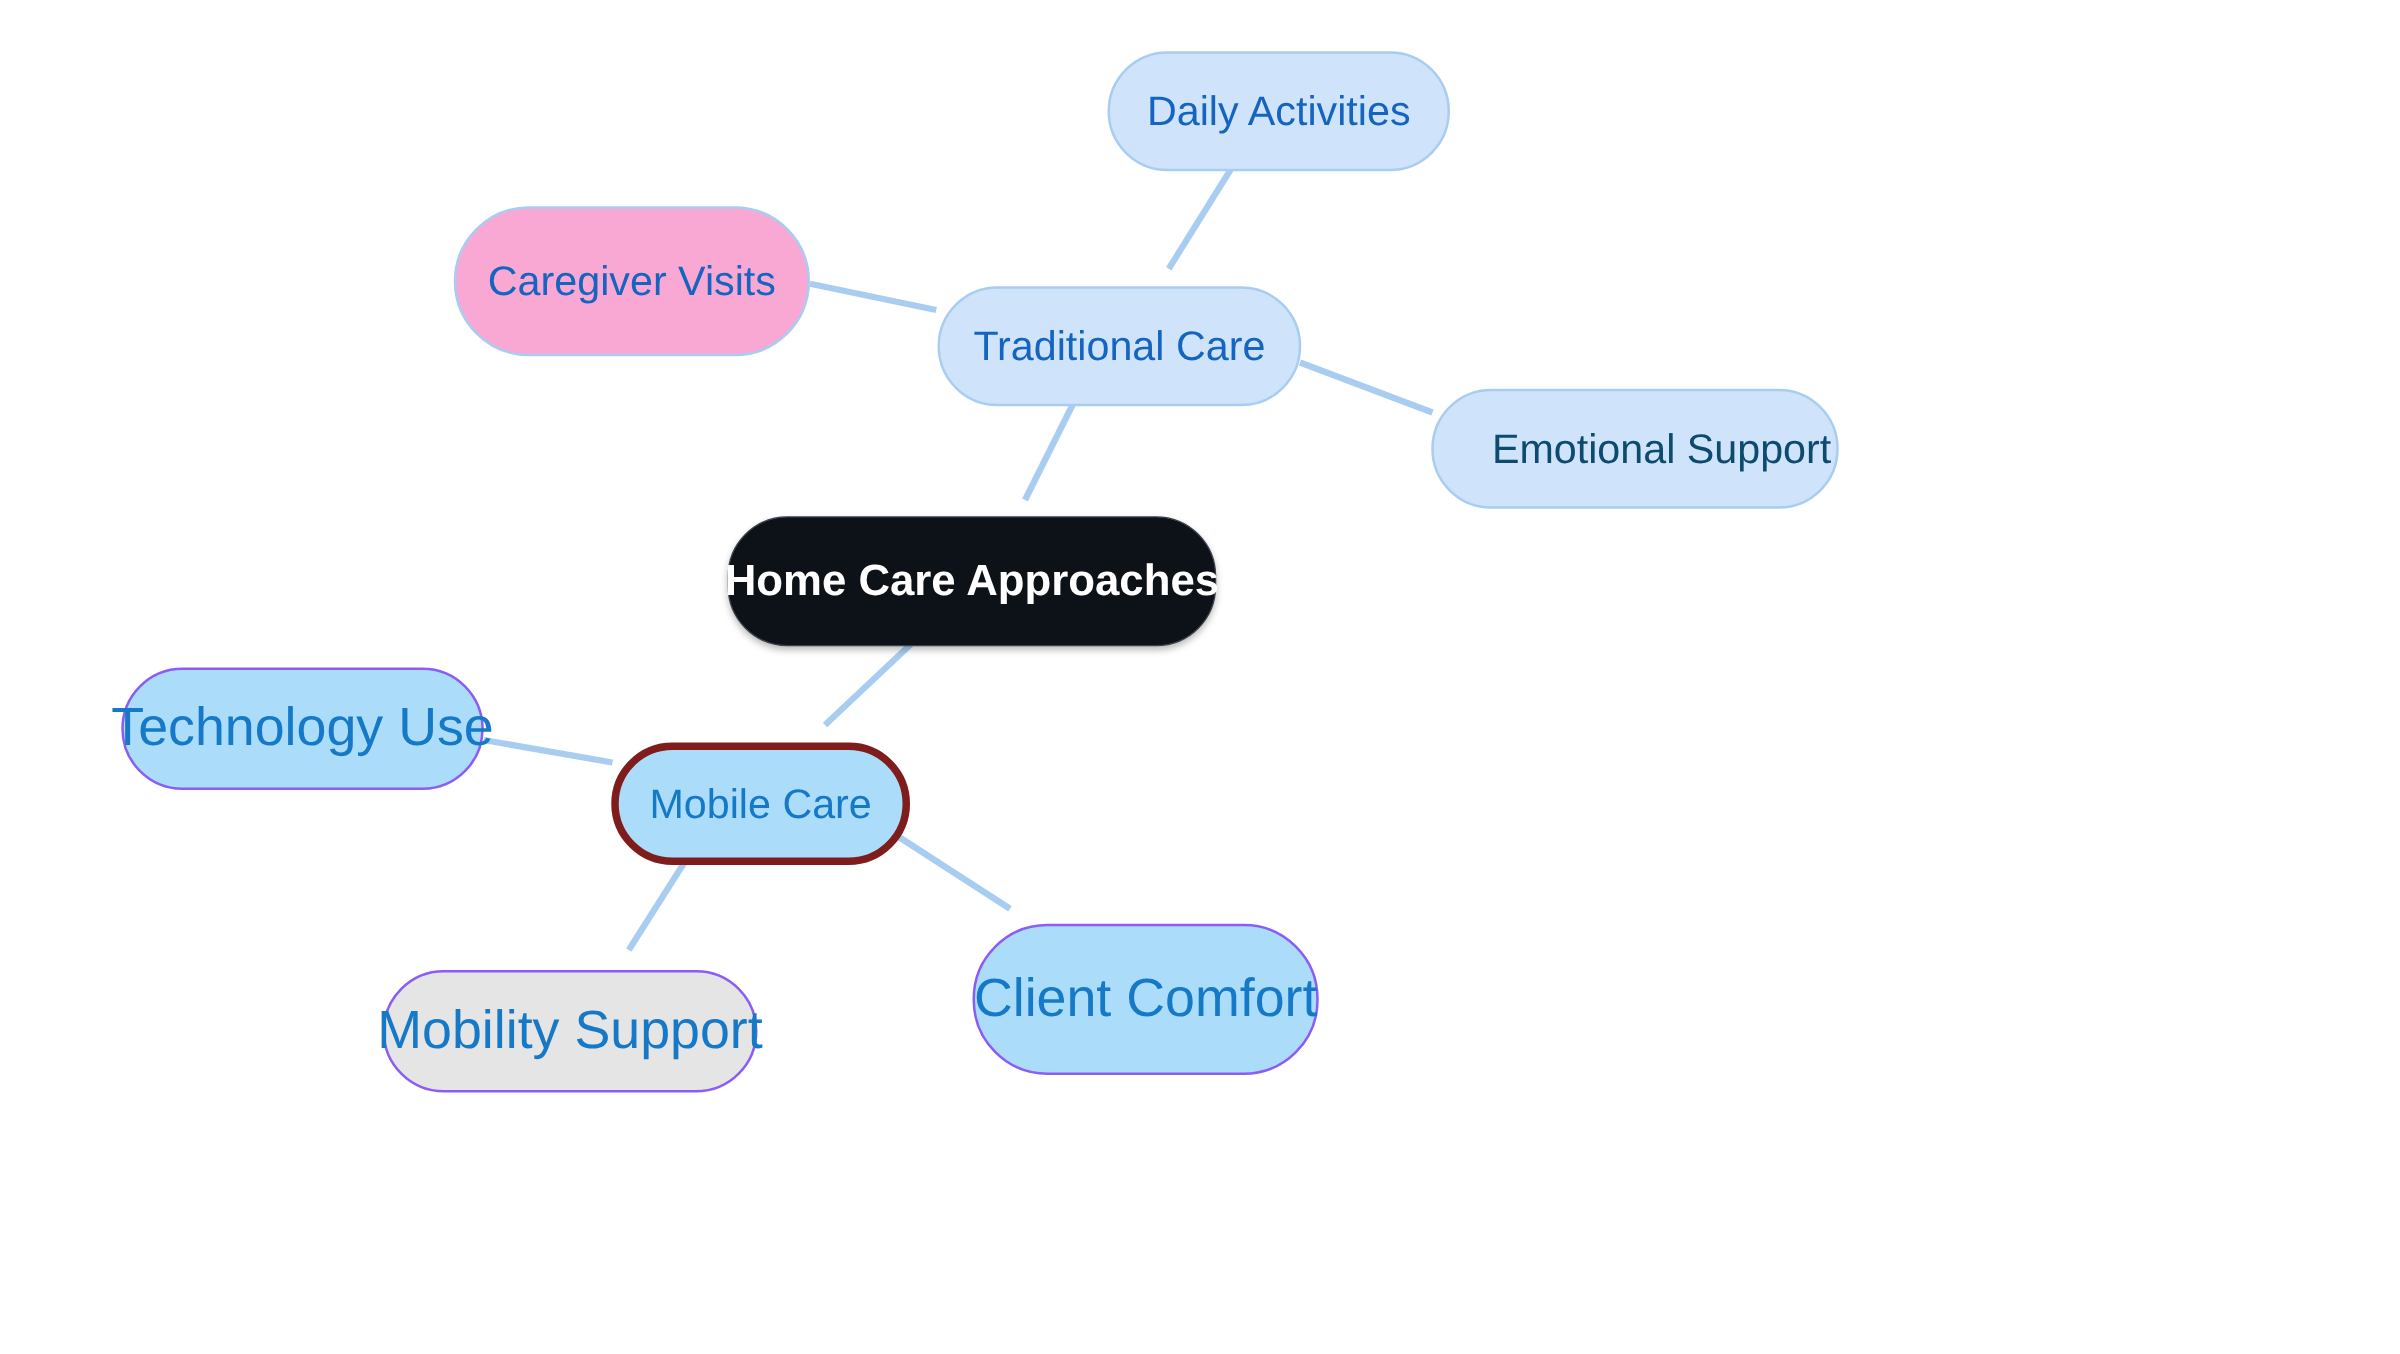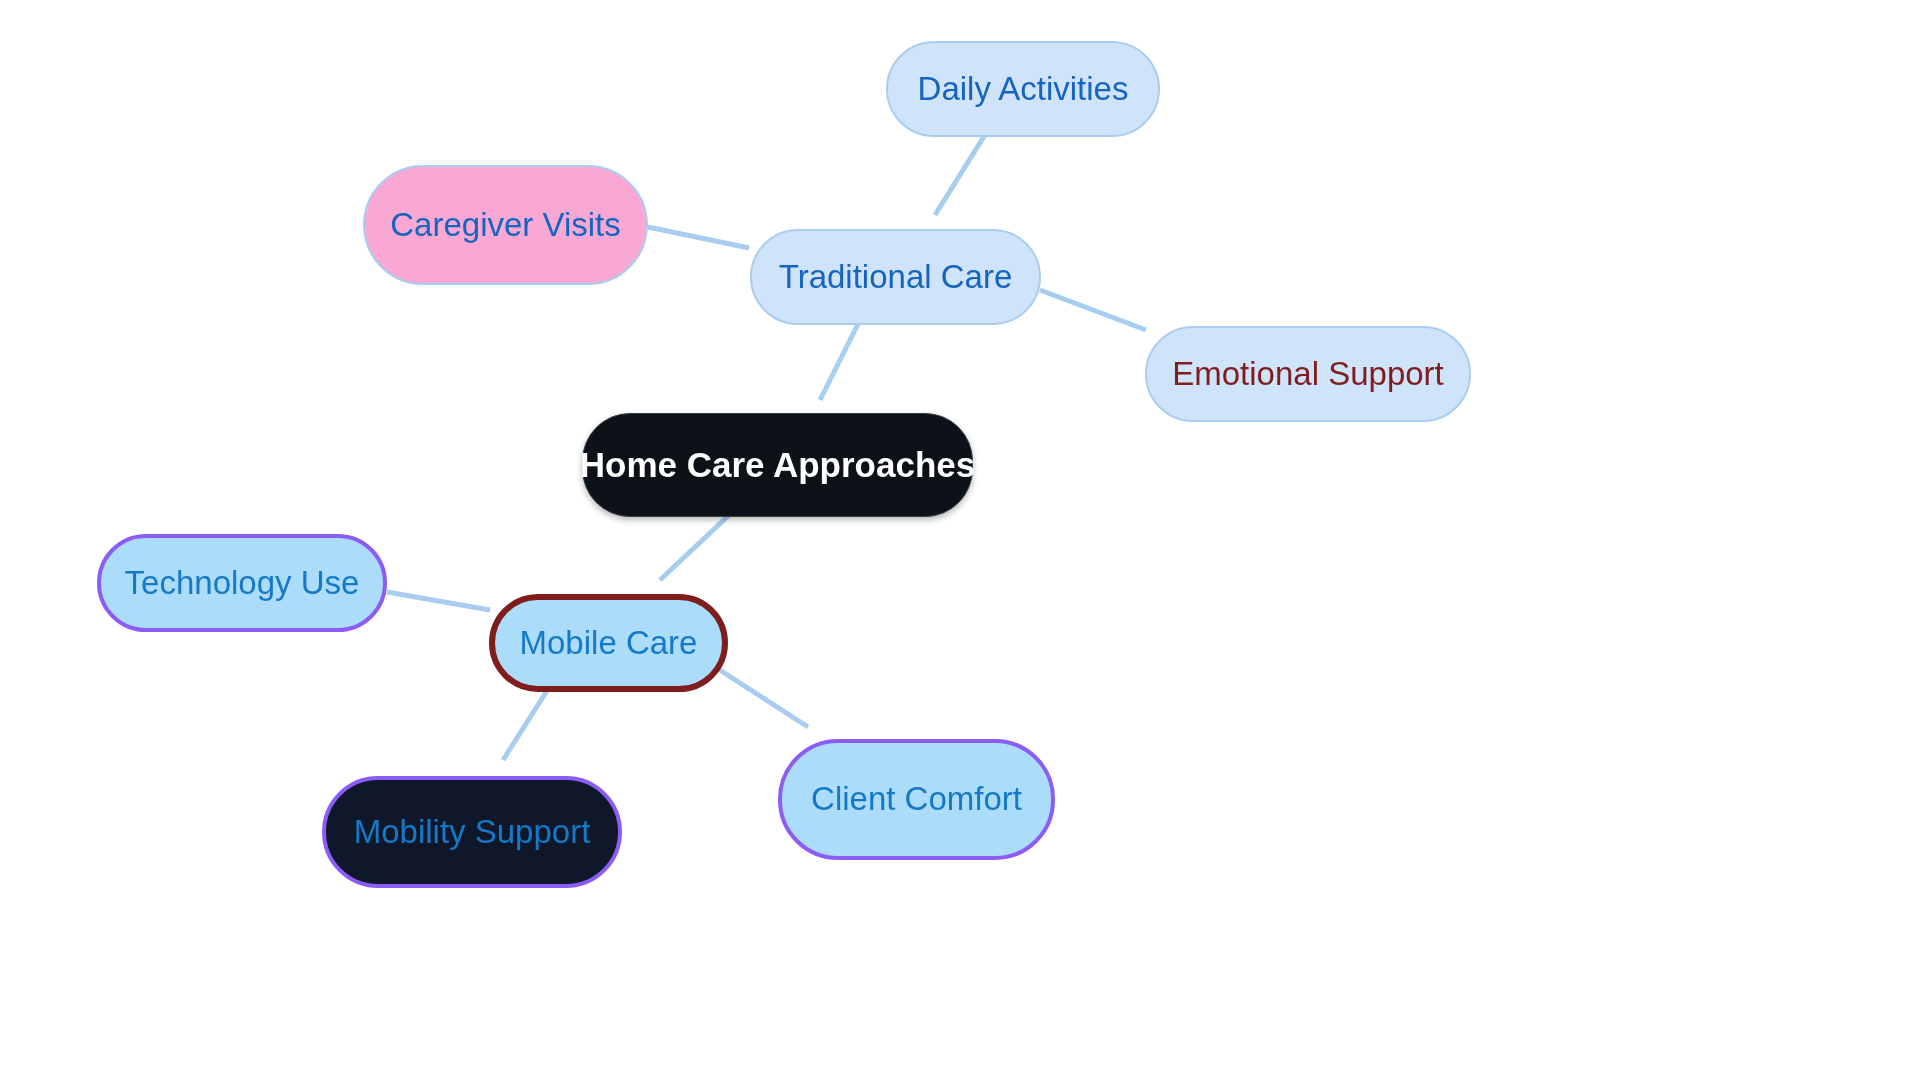--- a/index.html
+++ b/index.html
@@ -60,23 +60,23 @@
     font-size: 33px;
   }
   .node-leaf-a {
     background: #cfe4fb;
     border: 2px solid #a8cdf0;
     color: #1565c0;
     font-size: 33px;
   }
   .node-leaf-b {
     background: #abddfa;
-    border: 4px solid #8b5cf6;
+    border: 2px solid #8b5cf6;
     color: #1579c8;
-    font-size: 33px;
+    font-size: 43px;
     text-align: center;
   }
   .node-label {
     display: block;
     padding: 0 4px;
   }
 </style>
 </head>
 <body>
 
@@ -102,29 +102,29 @@
   </div>
 
   <div class="node node-leaf-a" id="n-leaf_daily_activities" style="left: 886px; top: 25px; width: 274px; height: 96px; background: rgb(207, 228, 251); color: rgb(21, 101, 192);">
     <span class="node-label">Daily Activities</span>
   </div>
 
   <div class="node node-leaf-a" id="n-leaf_caregiver_visits" style="left: 363px; top: 149px; width: 285px; height: 120px; background: #f9a8d4; color: rgb(21, 101, 192);">
     <span class="node-label">Caregiver Visits</span>
   </div>
 
-  <div class="node node-leaf-a" id="n-leaf_emotional_support" style="left: 1145px; top: 310px; width: 326px; height: 96px; background: rgb(207, 228, 251); color: #7f1d1d;">
+  <div class="node node-leaf-a" id="n-leaf_emotional_support" style="left: 1145px; top: 295px; width: 326px; height: 96px; background: rgb(207, 228, 251); color: #0c4a6e; justify-content: flex-end;">
     <span class="node-label">Emotional Support</span>
   </div>
 
   <div class="node node-leaf-b" id="n-leaf_technology_use" style="left: 97px; top: 518px; width: 290px; height: 98px; background: rgb(171, 221, 250); color: rgb(21, 121, 200);">
     <span class="node-label">Technology Use</span>
   </div>
 
-  <div class="node node-leaf-b" id="n-leaf_mobility_support" style="left: 322px; top: 760px; width: 300px; height: 112px; background: #0f172a; color: rgb(21, 121, 200);">
+  <div class="node node-leaf-b" id="n-leaf_mobility_support" style="left: 306px; top: 760px; width: 300px; height: 98px; background: #e5e5e5; color: rgb(21, 121, 200);">
     <span class="node-label">Mobility Support</span>
   </div>
 
   <div class="node node-leaf-b" id="n-leaf_client_comfort" style="left: 778px; top: 723px; width: 277px; height: 121px; background: rgb(171, 221, 250); color: rgb(21, 121, 200);">
     <span class="node-label">Client Comfort</span>
   </div>
 
   <div class="node node-root" id="n-root" style="left: 582px; top: 397px; width: 391px; height: 104px; background: rgb(13, 18, 24); color: rgb(255, 255, 255); font-weight: bold;">
     <span class="node-label">Home Care Approaches</span>
   </div>

